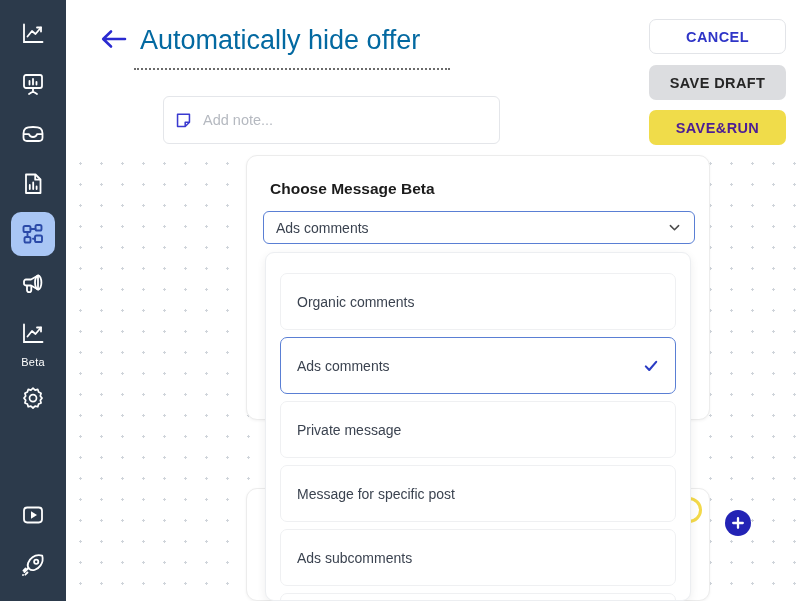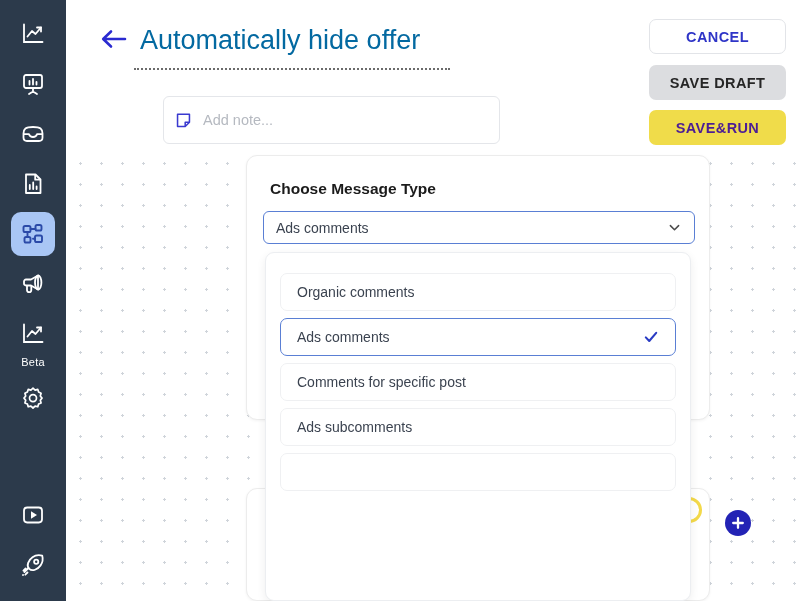--- a/index.html
+++ b/index.html
@@ -157,21 +157,21 @@
     width: 426px; height: 349px;
     background: #ffffff;
     border: 1px solid #eceef1;
     border-radius: 9px;
     box-shadow: 0 3px 10px rgba(0,0,0,0.07);
     overflow: hidden;
     padding: 20px 14px 0 14px;
   }
   .dd-option {
     position: relative;
-    height: 38px;
+    height: 57px;
     margin-bottom: 7px;
     border: 1px solid #eff0f2;
     border-radius: 7px;
     background: #ffffff;
     display: flex; align-items: center;
     padding: 0 16px;
     cursor: pointer;
   }
   .dd-option.selected { border: 1.6px solid #5a7fd4; }
   .dd-label { font-size: 14px; color: #3b4350; flex: 1 1 auto; }
@@ -188,21 +188,21 @@
       <span class="yellow-ring"></span>
     </div>
 
     <div class="plus-btn">
       <svg width="14" height="14" viewBox="0 0 14 14">
         <path d="M7 2.2 V11.8 M2.2 7 H11.8" stroke="#ffffff" stroke-width="2.3" stroke-linecap="round"></path>
       </svg>
     </div>
 
     <div class="node-card" id="node-card-1">
-      <div class="node-heading">Choose Message Type</div>
+      <div class="node-heading">Choose Message Beta</div>
 
       <div class="select-box">
         <span class="select-value">Ads comments</span>
         <svg class="chevron" viewBox="0 0 20 20">
           <path d="M4.5 7.5 L10 13 L15.5 7.5" fill="none" stroke="#4a4a4a" stroke-width="2" stroke-linecap="round" stroke-linejoin="round"></path>
         </svg>
       </div>
     </div>
 
     <div class="dropdown-panel">
@@ -211,23 +211,26 @@
         <span class="dd-label">Organic comments</span>
       </div>
 
       <div class="dd-option selected">
         <span class="dd-label">Ads comments</span>
         <svg class="dd-check" viewBox="0 0 20 20">
           <path d="M3.5 10.5 L7.8 15 L16.5 4.8" fill="none" stroke="#2a3cc4" stroke-width="2.6" stroke-linecap="round" stroke-linejoin="round"></path>
         </svg>
       </div>
 
-
-      <div class="dd-option">
-        <span class="dd-label">Comments for specific post</span>
+      <div class="dd-option">
+        <span class="dd-label">Private message</span>
+      </div>
+
+      <div class="dd-option">
+        <span class="dd-label">Message for specific post</span>
       </div>
 
 
       <div class="dd-option">
         <span class="dd-label">Ads subcomments</span>
       </div>
 
       <div class="dd-option">
         <span class="dd-label"></span>
       </div>

